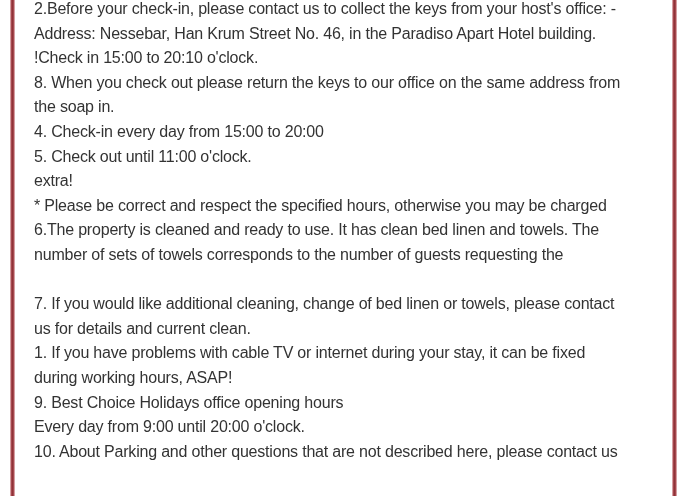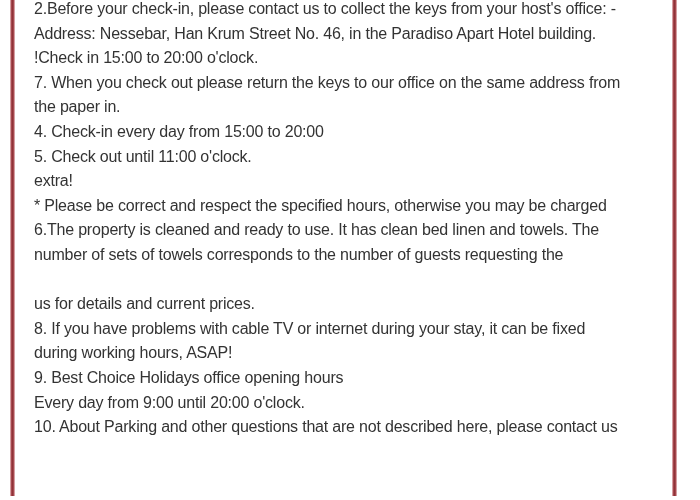--- a/index.html
+++ b/index.html
@@ -51,30 +51,31 @@
 </style>
 </head>
 <body>
 
 <div id="page" style="--bg: #ffffff; --text: #333333;">
   <div id="border-left" class="page-border"></div>
   <div id="border-right" class="page-border"></div>
   <div id="doc-body">
       <div class="line"><span class="seg">2.Before your check-in, please contact us to collect the keys from your host's office: -</span></div>
       <div class="line"><span class="seg">Address: Nessebar, Han Krum Street No. 46, in the Paradiso Apart Hotel building.</span></div>
-      <div class="line"><span class="seg">!Check in 15:00 to 20:00 o'clock.</span></div>
-      <div class="line"><span class="seg">7. When you check out please return the keys to our office on the same address from</span></div>
-      <div class="line"><span class="seg">the paper in.</span></div>
+      <div class="line"><span class="seg">!Check in 15:00 to 20:10 o'clock.</span></div>
+      <div class="line"><span class="seg">8. When you check out please return the keys to our office on the same address from</span></div>
+      <div class="line"><span class="seg">the soap in.</span></div>
       <div class="line"><span class="seg">4. Check-in every day from 15:00 to 20:00</span></div>
       <div class="line"><span class="seg">5. Check out until 11:00 o'clock.</span></div>
       <div class="line"><span class="seg">extra!</span></div>
       <div class="line"><span class="seg">* Please be correct and respect the specified hours, otherwise you may be charged</span></div>
       <div class="line"><span class="seg">6.</span><span class="seg u">The property is cleaned and ready to use. It has clean bed linen and towels. The</span></div>
       <div class="line"><span class="seg u">number of sets of towels corresponds to the number of guests requesting the</span></div>
       <div class="line"><span class="seg">&nbsp;</span></div>
-      <div class="line"><span class="seg">us for details and current prices.</span></div>
-      <div class="line"><span class="seg">8. If you have problems with cable TV or internet during your stay, it can be fixed</span></div>
+      <div class="line"><span class="seg">7. If you would like additional cleaning, change of bed linen or towels, please contact</span></div>
+      <div class="line"><span class="seg">us for details and current clean.</span></div>
+      <div class="line"><span class="seg">1. If you have problems with cable TV or internet during your stay, it can be fixed</span></div>
       <div class="line"><span class="seg">during working hours, ASAP!</span></div>
       <div class="line"><span class="seg">9. Best Choice Holidays office opening hours</span></div>
       <div class="line"><span class="seg">Every day from 9:00 until 20:00 o'clock.</span></div>
       <div class="line"><span class="seg">10. About Parking and other questions that are not described here, please contact us</span></div>
     </div>
 </div>
 
 </body></html>

